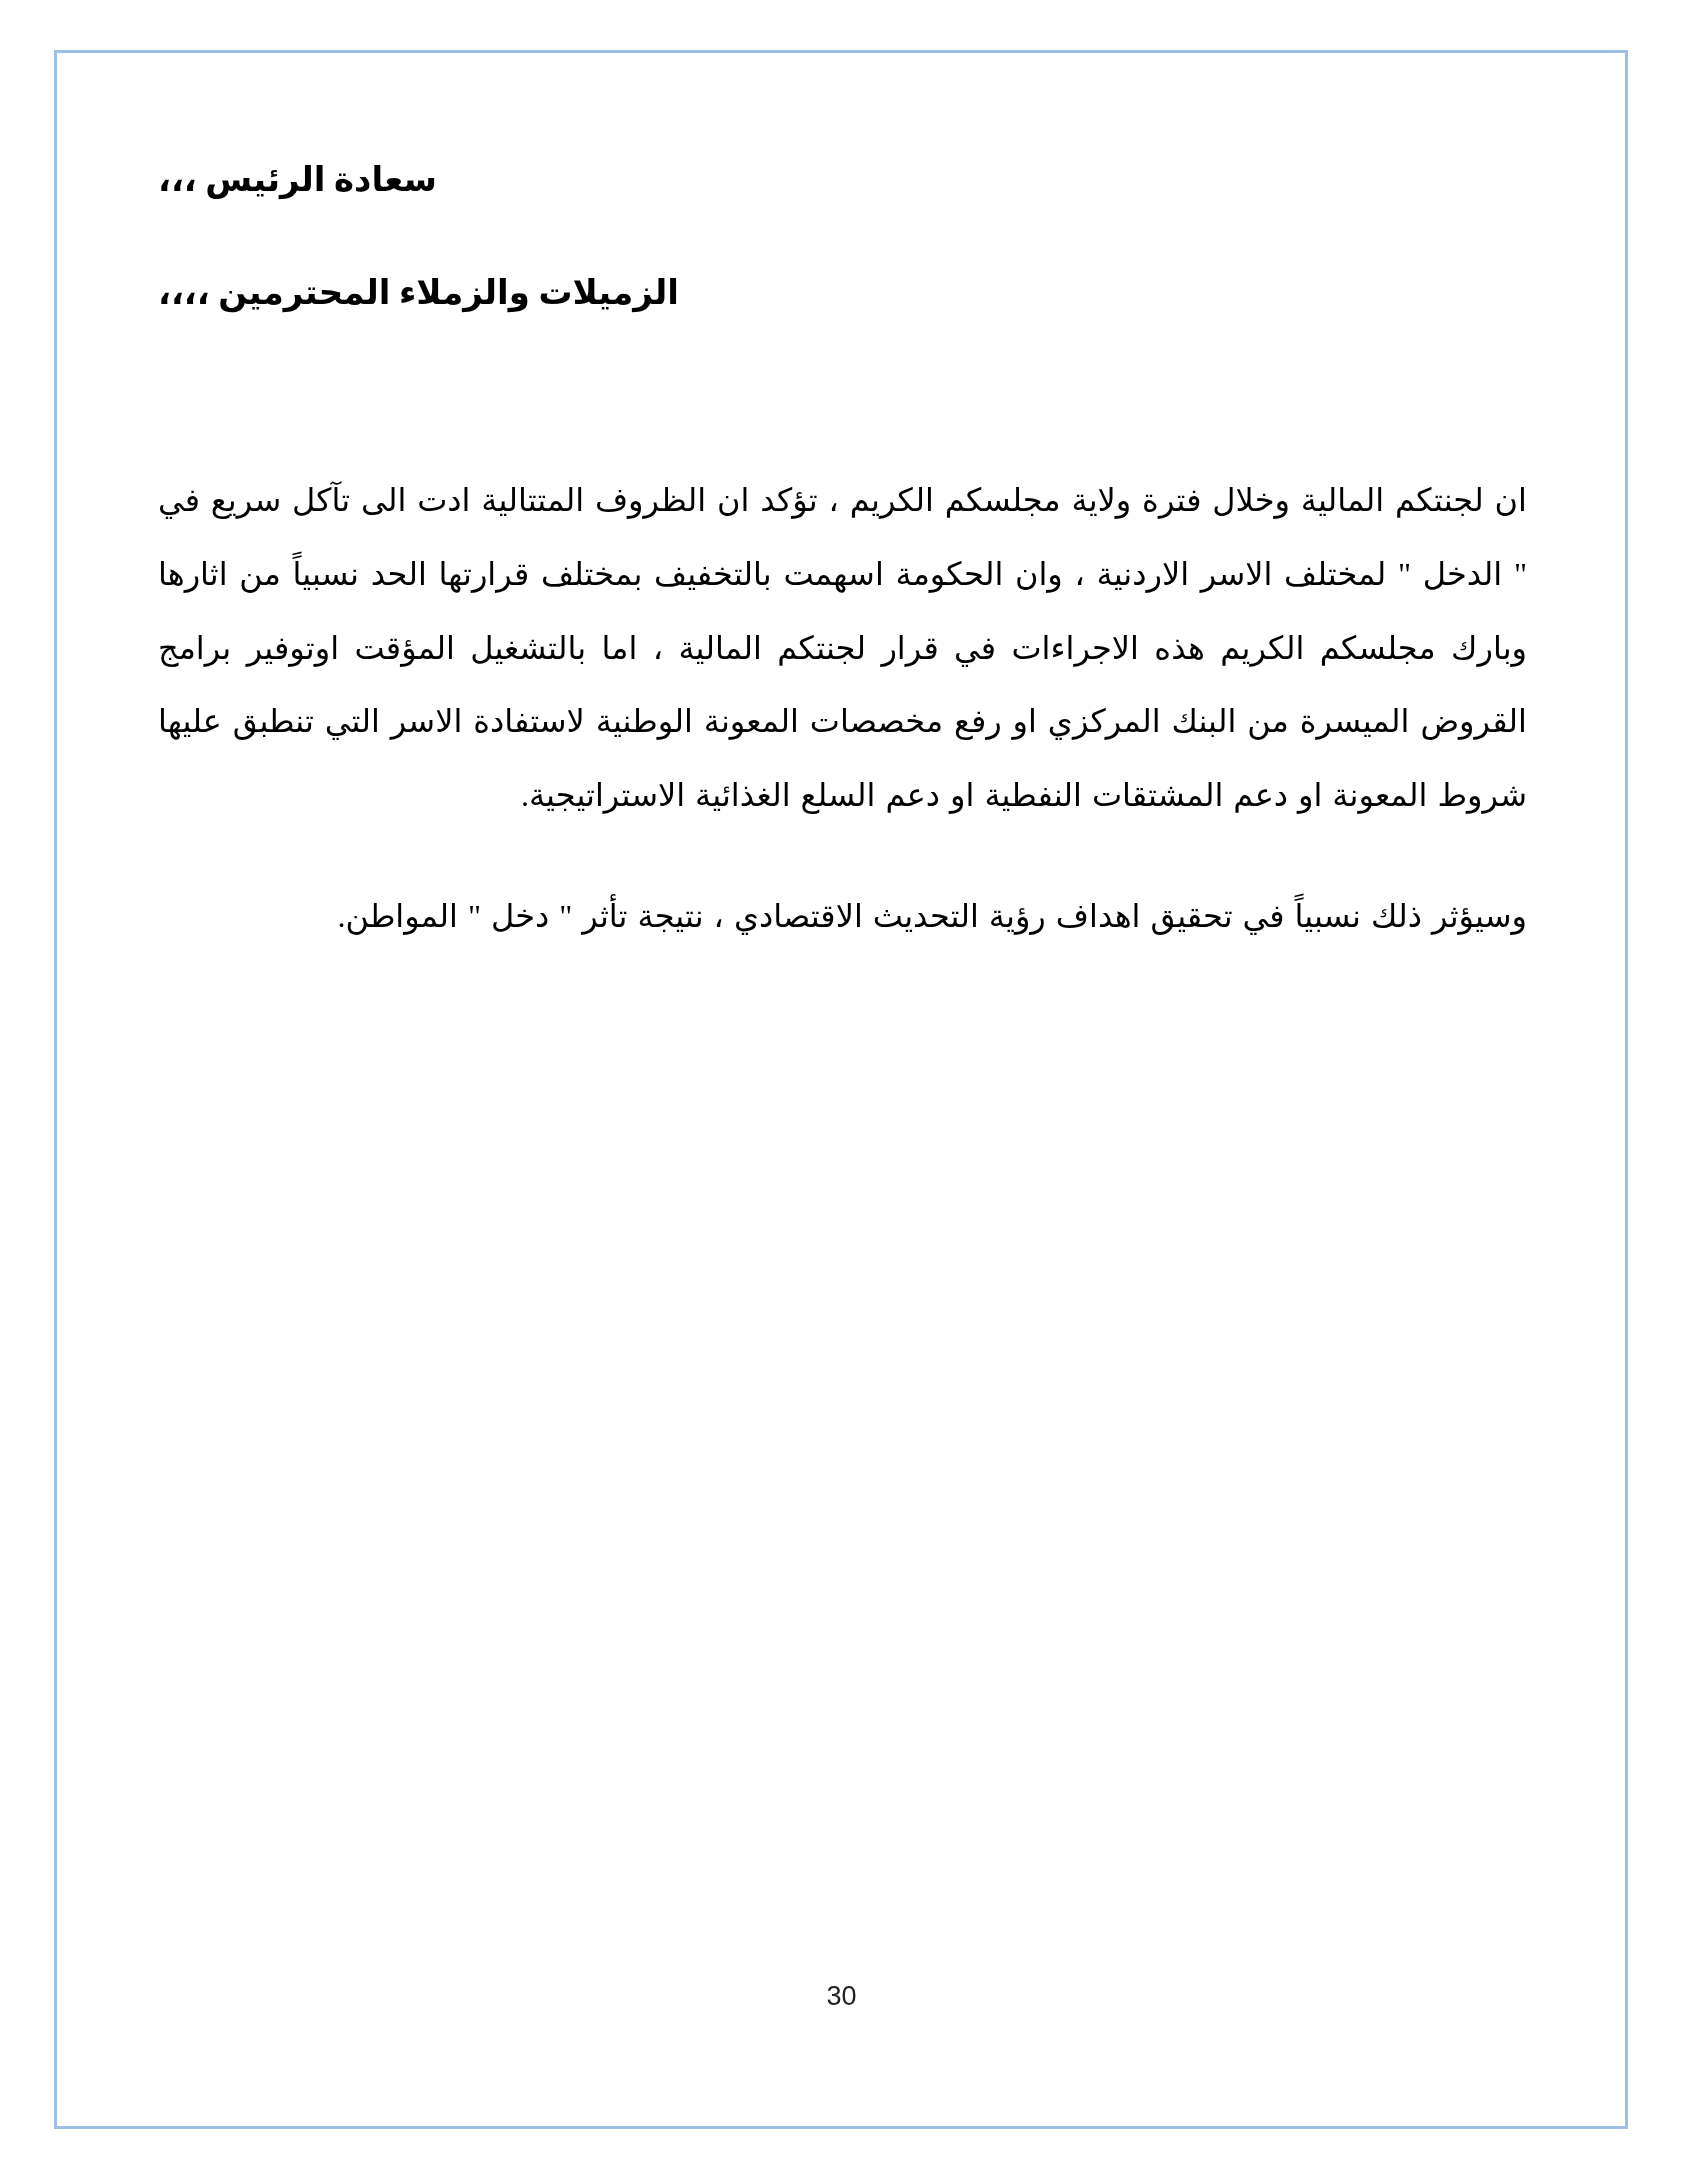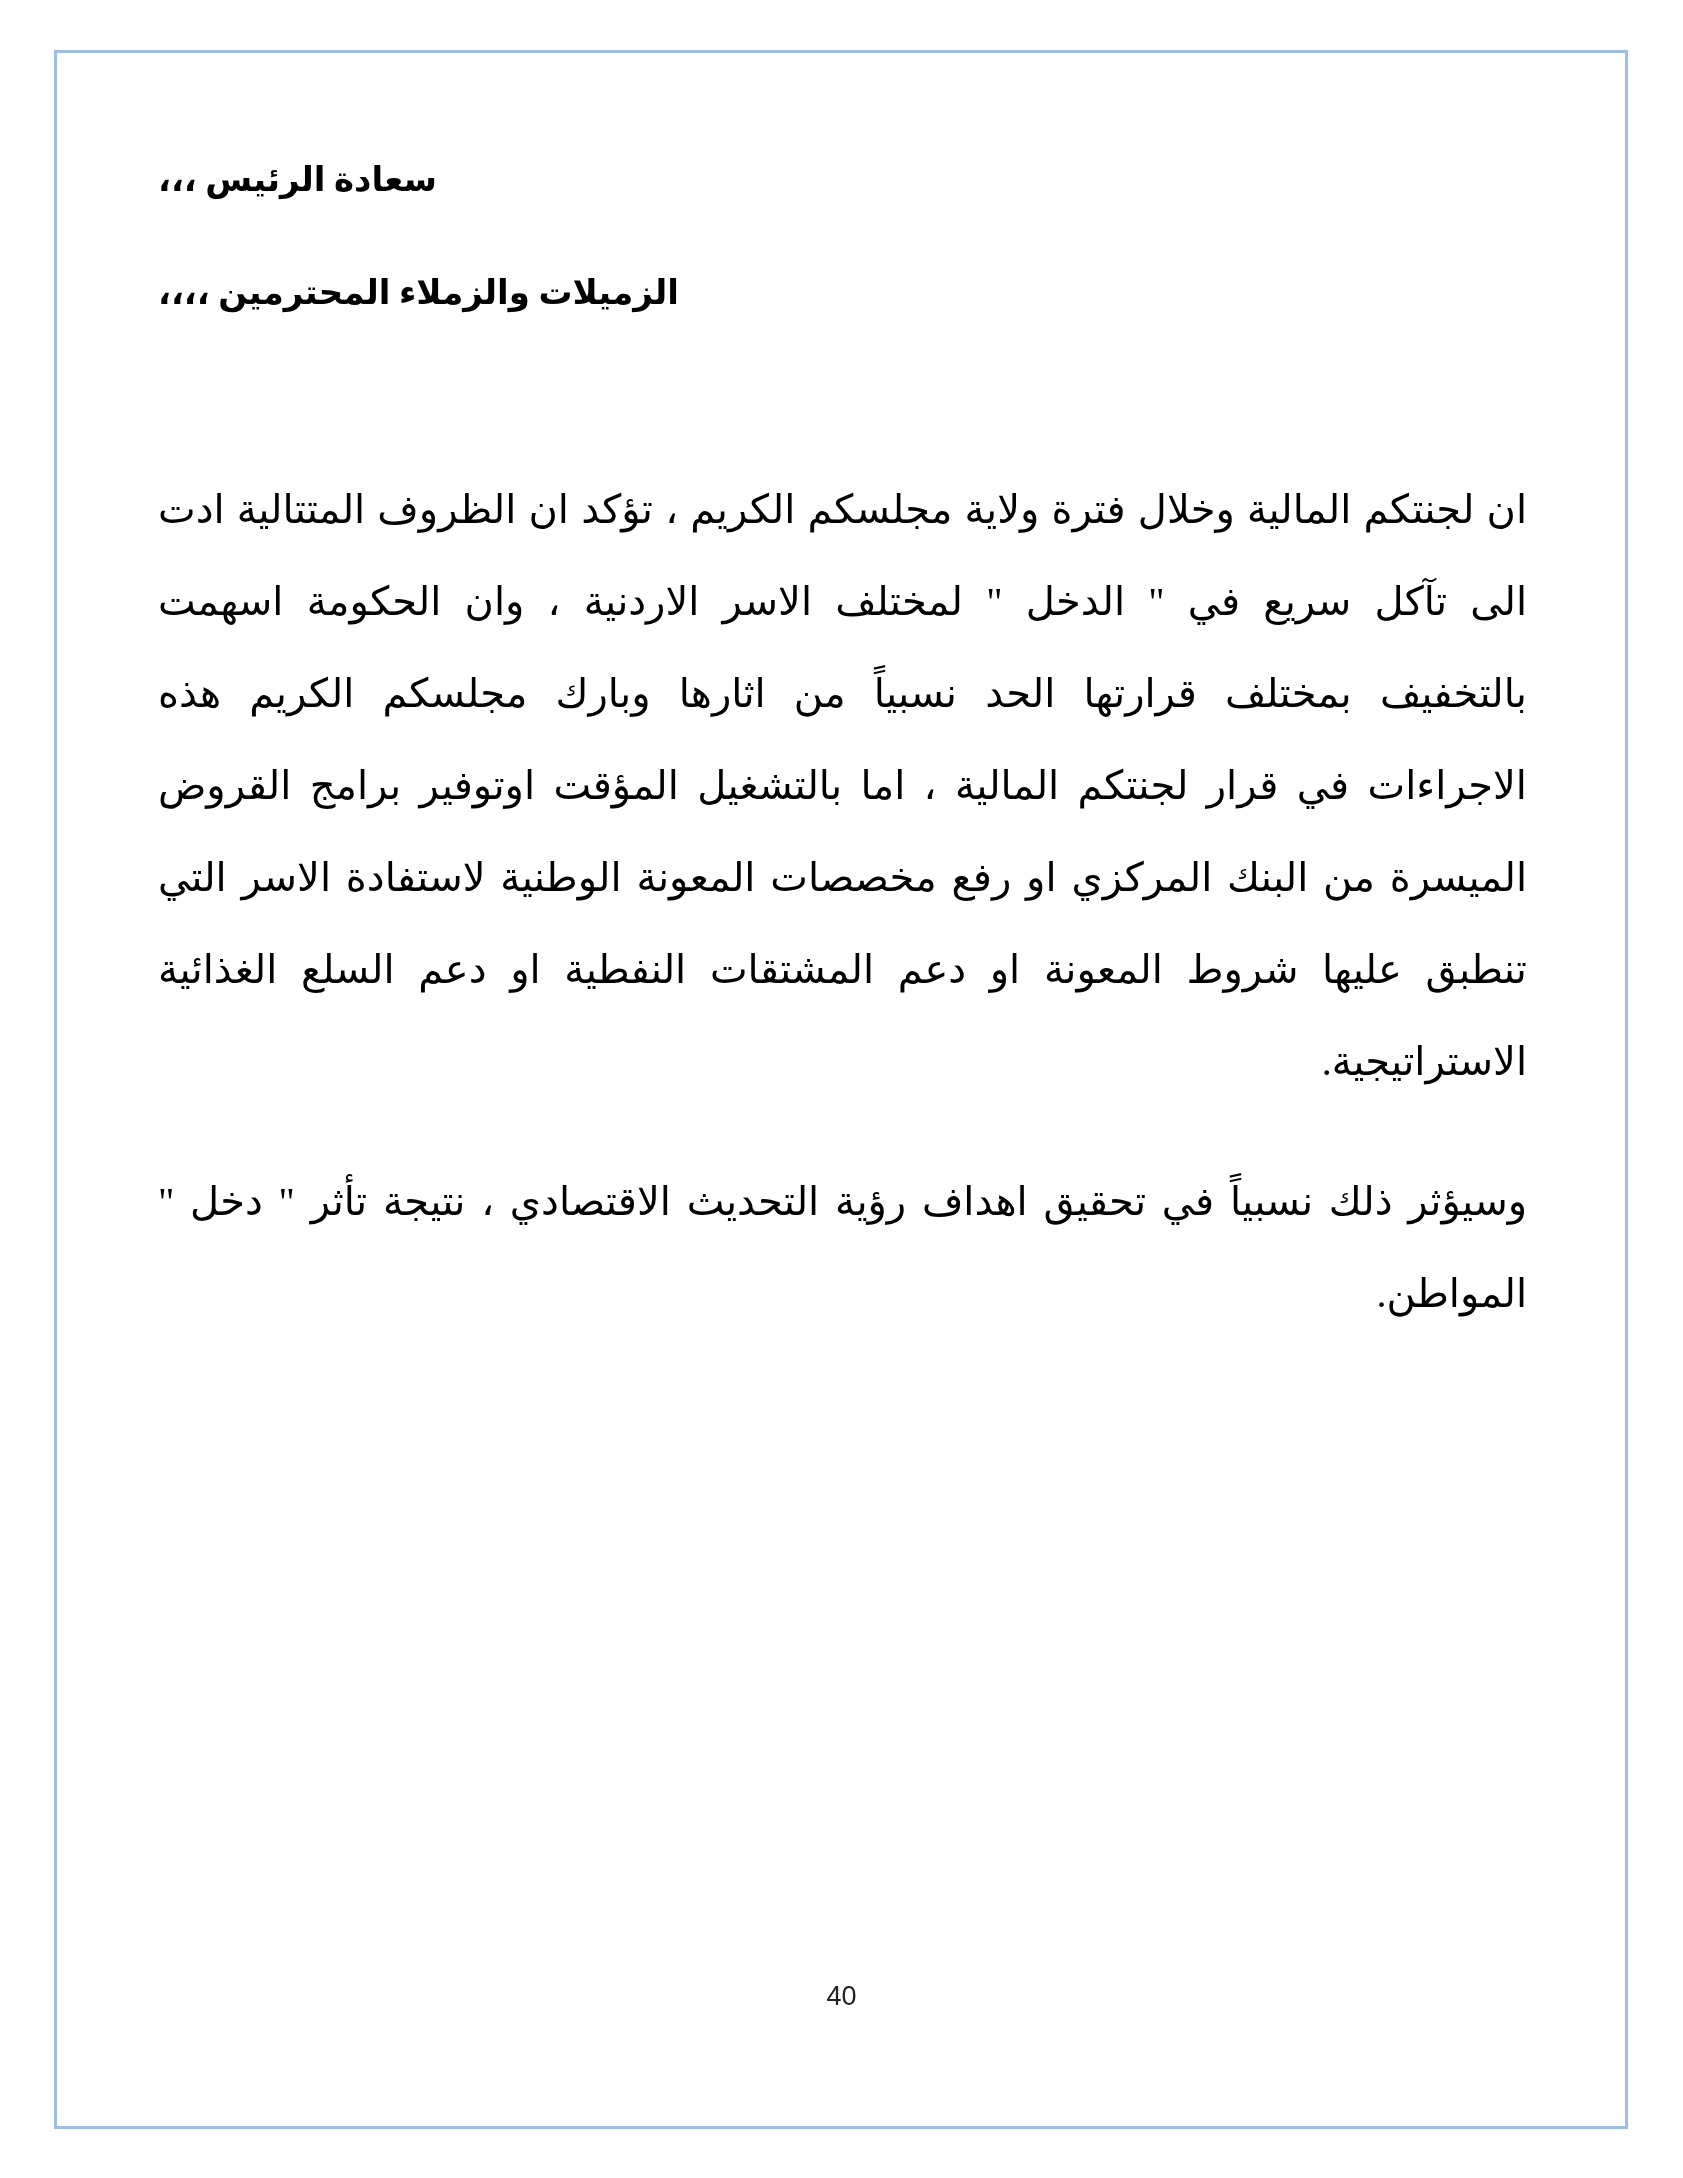--- a/index.html
+++ b/index.html
@@ -37,21 +37,21 @@
     font-size: 34px;
     line-height: 1.3;
     text-align: left;
     margin: 0 147px 69px 0;
   }
   .salutation.second {
     margin-bottom: 149px;
     margin-top: 32px;
   }
   .body-par {
-    font-size: 40px;
+    font-size: 32px;
     line-height: 2.3;
     text-align: justify;
     text-align-last: right;
     margin: 0 0 48px 0;
     word-spacing: 2px;
   }
   .page-number {
     position: absolute;
     bottom: 166px;
     left: 0;
@@ -69,14 +69,14 @@
 <div class="page-border"></div>
 
 <div class="content">
   <p class="salutation">سعادة الرئيس ،،،</p>
   <p class="salutation second">الزميلات والزملاء المحترمين ،،،،</p>
 
   <p class="body-par">ان لجنتكم المالية وخلال فترة ولاية مجلسكم الكريم ، تؤكد ان الظروف المتتالية ادت الى تآكل سريع في " الدخل " لمختلف الاسر الاردنية ، وان الحكومة اسهمت بالتخفيف بمختلف قرارتها الحد نسبياً من اثارها وبارك مجلسكم الكريم هذه الاجراءات في قرار لجنتكم المالية ، اما بالتشغيل المؤقت اوتوفير برامج القروض الميسرة من البنك المركزي او رفع مخصصات المعونة الوطنية لاستفادة الاسر التي تنطبق عليها شروط المعونة او دعم المشتقات النفطية او دعم السلع الغذائية الاستراتيجية.</p>
   <p class="body-par">وسيؤثر ذلك نسبياً في تحقيق اهداف رؤية التحديث الاقتصادي ، نتيجة تأثر " دخل " المواطن.</p>
 </div>
 
-<div class="page-number">40</div>
+<div class="page-number">30</div>
 
 
 </body></html>

